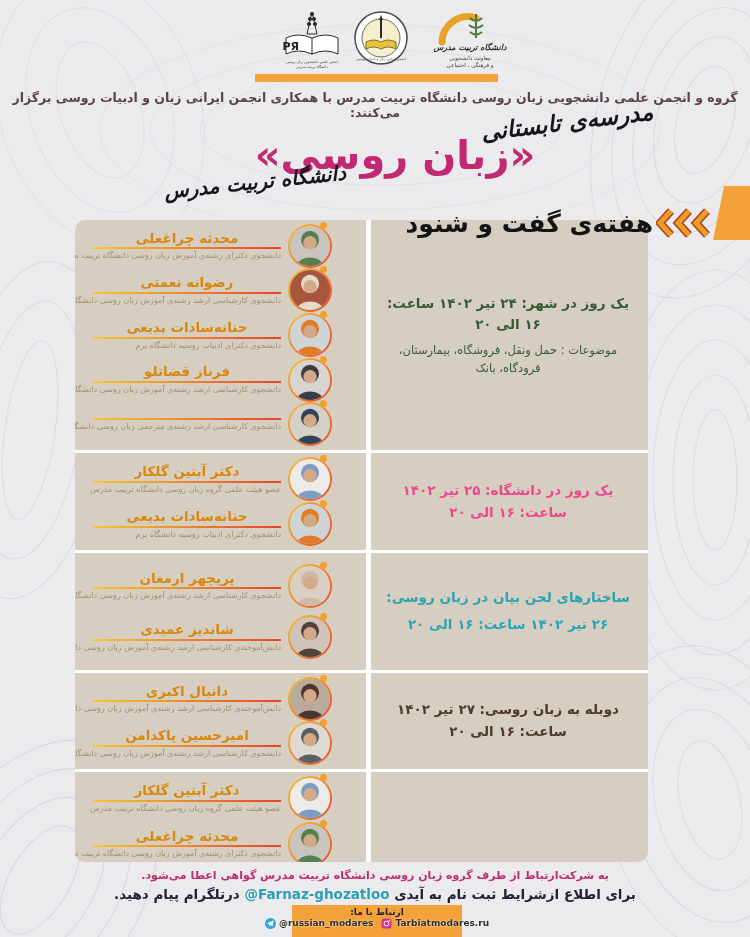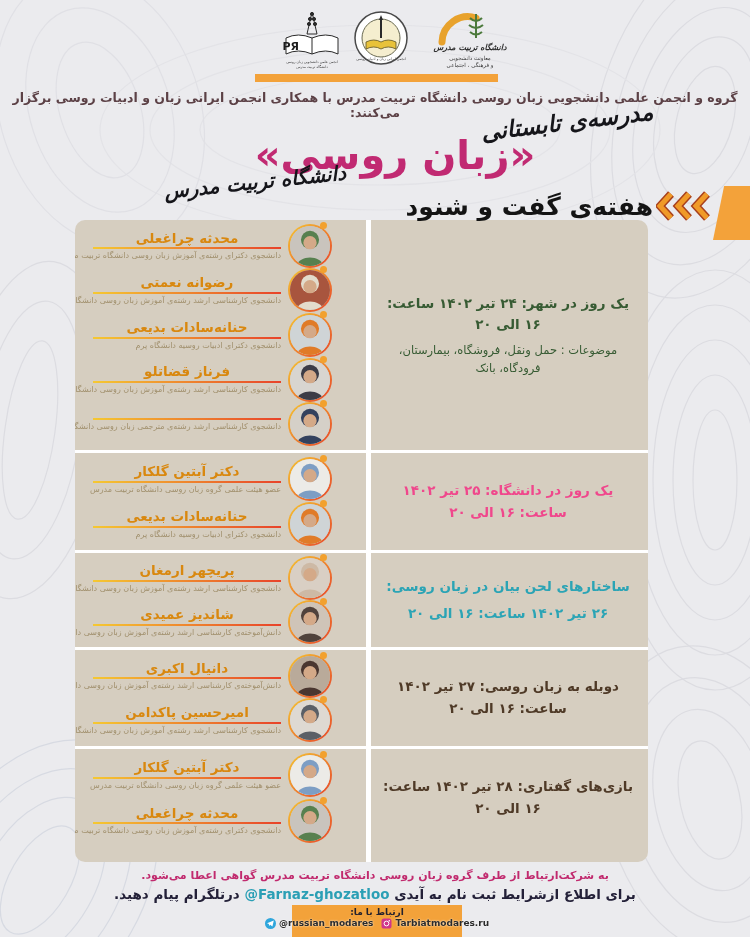--- a/index.html
+++ b/index.html
@@ -22,32 +22,32 @@
   .school-line{position:absolute;top:108px;left:462px;width:210px;text-align:center;
     font-family:"DejaVu Serif","Liberation Serif",serif;font-style:italic;
     font-size:23px;font-weight:700;color:#15151a;transform:rotate(-7deg);z-index:2;}
   .main-title{position:absolute;top:132px;left:230px;width:330px;text-align:center;
     font-size:40px;font-weight:900;color:#c12a72;letter-spacing:-1px;z-index:2;}
   .uni-script{position:absolute;top:170px;left:140px;width:230px;text-align:center;
     font-family:"DejaVu Serif","Liberation Serif",serif;font-style:italic;
     font-size:20px;font-weight:700;color:#15151a;transform:rotate(-6deg);z-index:2;}
   .corner-bar{position:absolute;top:186px;right:0;width:37px;height:54px;background:#f3a23a;
     clip-path:polygon(30% 0,100% 0,100% 100%,0 100%);z-index:2;}
-  .week-row{position:absolute;top:191px;right:38px;display:flex;direction:ltr;
+  .week-row{position:absolute;top:208px;right:38px;display:flex;direction:ltr;
     align-items:center;gap:3px;z-index:3;}
   .week-title{font-size:25px;font-weight:900;color:#141414;white-space:nowrap;}
   
   .panel{position:absolute;left:75px;top:220px;width:573px;height:642px;
     background:#d6cec0;border-radius:10px;z-index:1;overflow:hidden;}
   .v-divider{position:absolute;left:291px;top:0;bottom:0;width:5px;background:#ffffff;z-index:4;}
   .section{display:flex;direction:ltr;box-sizing:border-box;}
   .section.sep{border-bottom:3px solid #ffffff;}
   .section:nth-child(1){height:233px;}
   .section:nth-child(2){height:100px;}
-  .section:nth-child(3){height:97px;}
+  .section:nth-child(3){height:120px;}
   .section:nth-child(4){height:99px;}
   .section:nth-child(5){height:98px;}
   .spk-col{width:291px;display:flex;flex-direction:column;justify-content:space-evenly;
     padding:3px 0;box-sizing:border-box;}
   .info-col{flex:1;display:flex;flex-direction:column;justify-content:center;
     align-items:center;text-align:center;padding:0 12px 0 14px;direction:rtl;gap:5px;}
   .info-line{font-size:13px;font-weight:400;line-height:1.6;}
   .info-line.bold{font-weight:800;font-size:13.5px;}
   .info-line.normal{font-size:11.5px;}
   
@@ -464,23 +464,20 @@
         <svg class="avatar" width="40" height="40" viewBox="0 0 42 42">
           <rect class="av-bg" x="0" y="0" width="42" height="42" fill="#c9c4bd"></rect>
           <circle class="av-hair" cx="21" cy="14.5" r="9.5" fill="#57804f"></circle>
           <circle class="av-head" cx="21" cy="17.5" r="7" fill="#d4a988"></circle>
           <path class="av-body" d="M7,42 C9,30 33,30 35,42 Z" fill="#57804f"></path>
         </svg>
       </div>
     </div>
   </div>
 </div>
-    <div class="info-col">
-            <div class="info-line bold" style="color: rgb(79, 58, 39);">بازی‌های گفتاری: ۲۸ تیر ۱۴۰۲ ساعت: ۱۶ الی ۲۰</div>
-          </div>
   </div>
 </div>
   </div>
 
   <div class="cert-line">به شرکت‌ارتباط از طرف گروه زبان روسی دانشگاه تربیت مدرس گواهی اعطا می‌شود.</div>
   <div class="reg-line">
     <span>برای اطلاع ازشرایط ثبت نام به آیدی </span><span class="reg-handle">@Farnaz-ghozatloo</span><span> درتلگرام پیام دهید.</span>
   </div>
   <div class="contact-box">
     <div class="contact-title">ارتباط با ما:</div>

